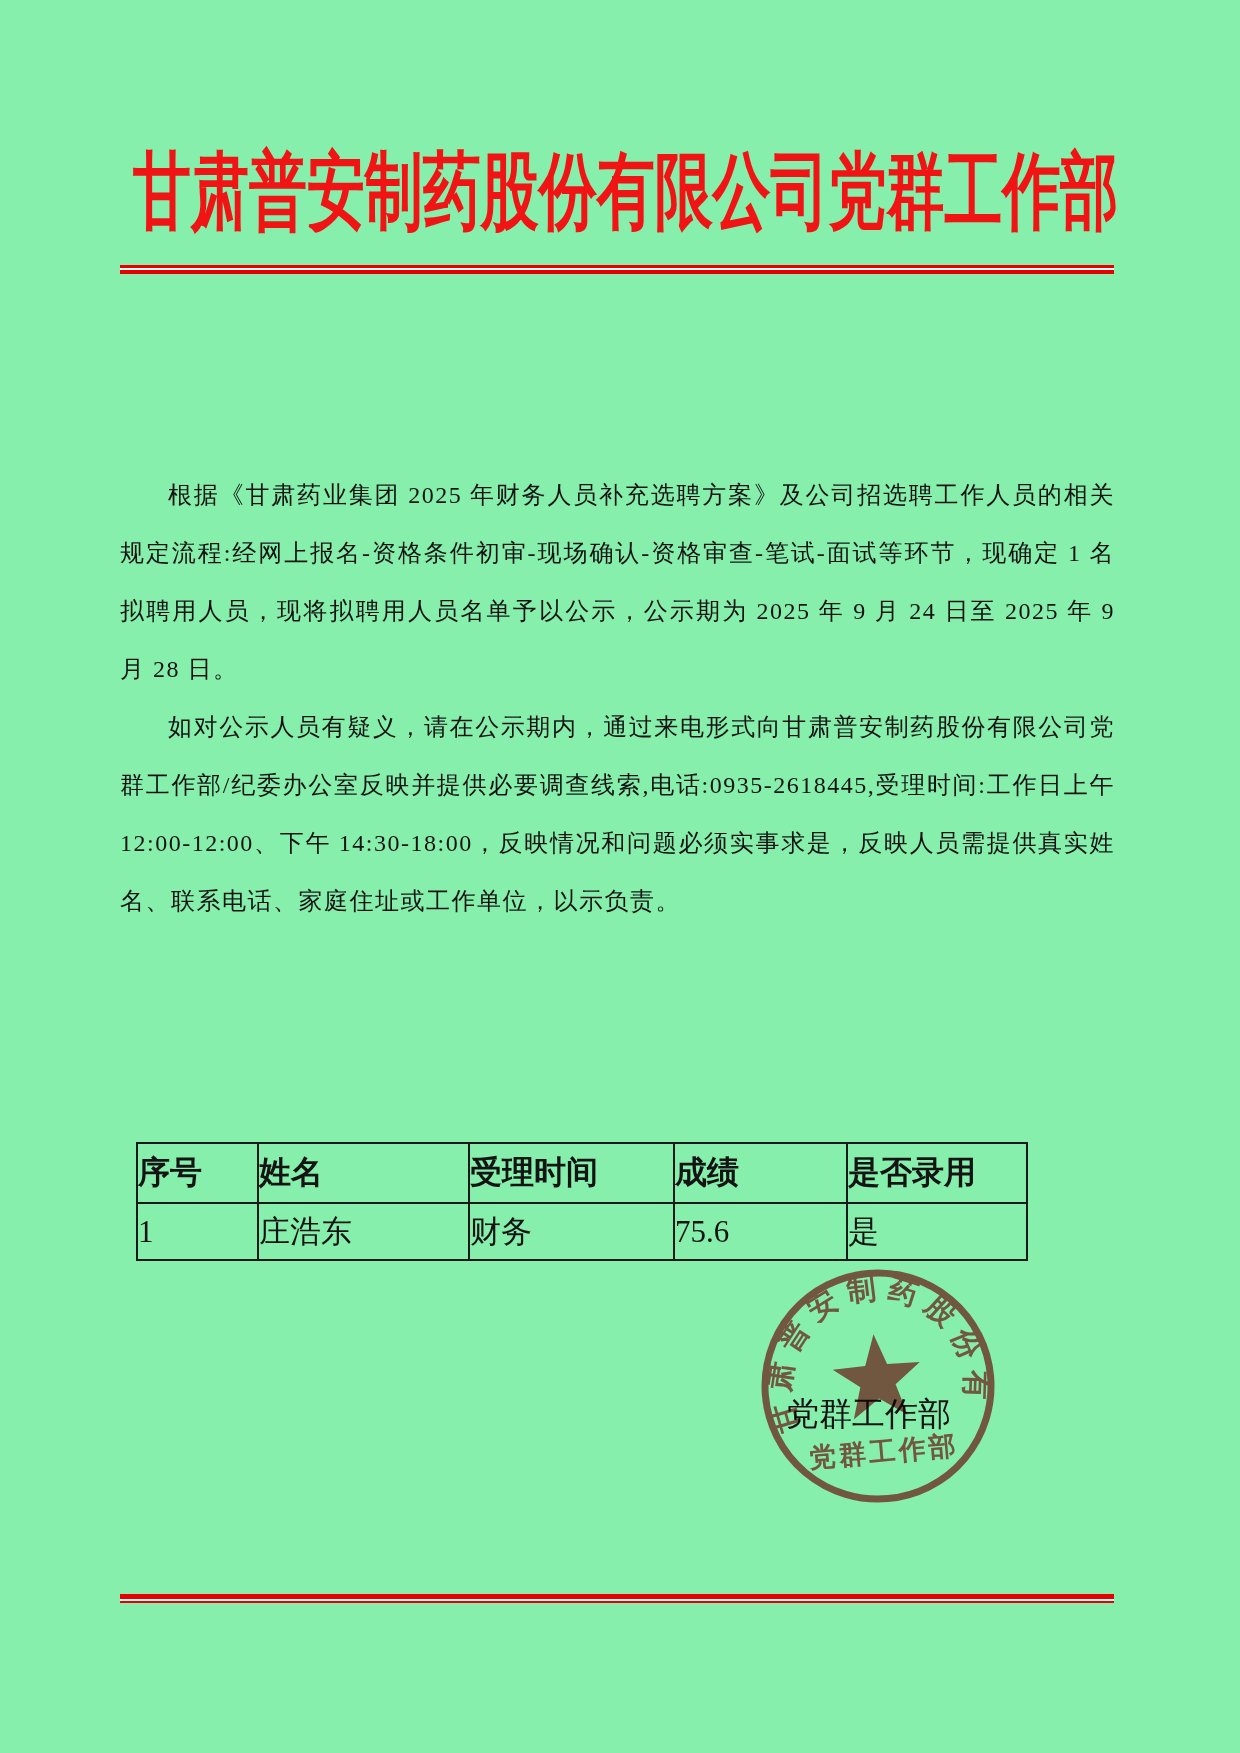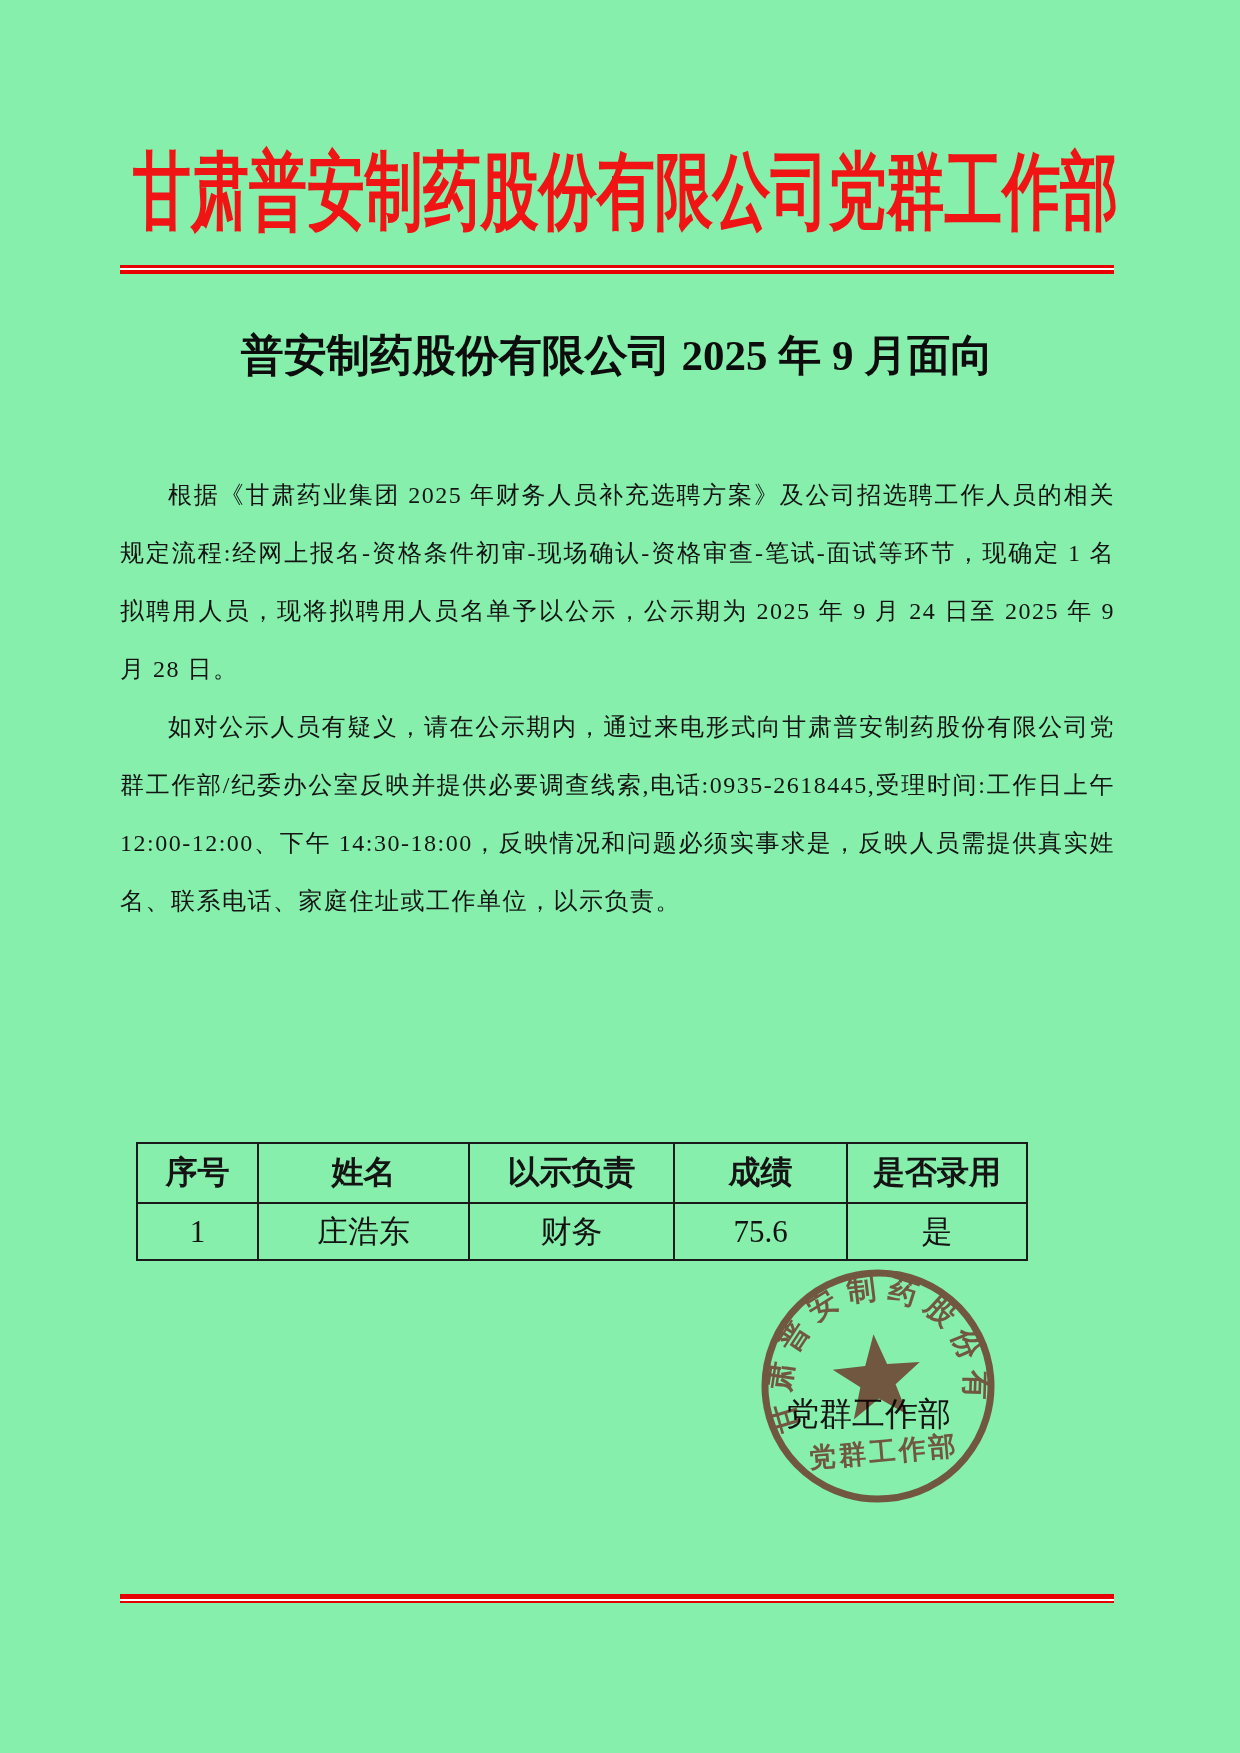--- a/index.html
+++ b/index.html
@@ -67,21 +67,21 @@
     top: 1142px;
     left: 136px;
     width: 890px;
     border-collapse: collapse;
     table-layout: fixed;
     font-size: 31px;
     color: #141414;
   }
   .roster-table th, .roster-table td {
     border: 2px solid #1a1a1a;
-    text-align: center;
+    text-align: left;
     vertical-align: middle;
     padding: 0;
   }
   .roster-table th { height: 60px; font-weight: bold; font-size: 32px; }
   .roster-table td { height: 57px; font-weight: normal; }
   
   .sign-dept {
     position: absolute;
     top: 1392px;
     left: 786px;
@@ -132,41 +132,40 @@
 
   <div class="org-title">甘肃普安制药股份有限公司党群工作部</div>
 
   <div class="header-rule">
     <div class="thin"></div>
     <div class="gap"></div>
     <div class="thick"></div>
   </div>
 
   <div class="doc-title">
-    <div>普安制药股份有限公司 2025 年 9 月面向</div>
   </div>
 
   <div class="body-text">
     <p>根据《甘肃药业集团 2025 年财务人员补充选聘方案》及公司招选聘工作人员的相关规定流程:经网上报名-资格条件初审-现场确认-资格审查-笔试-面试等环节，现确定 1 名拟聘用人员，现将拟聘用人员名单予以公示，公示期为 2025 年 9 月 24 日至 2025 年 9 月 28 日。</p>
     <p>如对公示人员有疑义，请在公示期内，通过来电形式向甘肃普安制药股份有限公司党群工作部/纪委办公室反映并提供必要调查线索,电话:0935-2618445,受理时间:工作日上午 12:00-12:00、下午 14:30-18:00，反映情况和问题必须实事求是，反映人员需提供真实姓名、联系电话、家庭住址或工作单位，以示负责。</p>
   </div>
 
   <table class="roster-table">
     <colgroup>
       <col style="width:121px">
       <col style="width:211px">
       <col style="width:205px">
       <col style="width:173px">
       <col style="width:180px">
     </colgroup>
     <thead>
       <tr>
         <th>序号</th>
         <th>姓名</th>
-        <th>以示负责</th>
+        <th>受理时间</th>
         <th>成绩</th>
         <th>是否录用</th>
       </tr>
     </thead>
     <tbody>
       <tr>
         <td>1</td>
         <td>庄浩东</td>
         <td>财务</td>
         <td>75.6</td>

